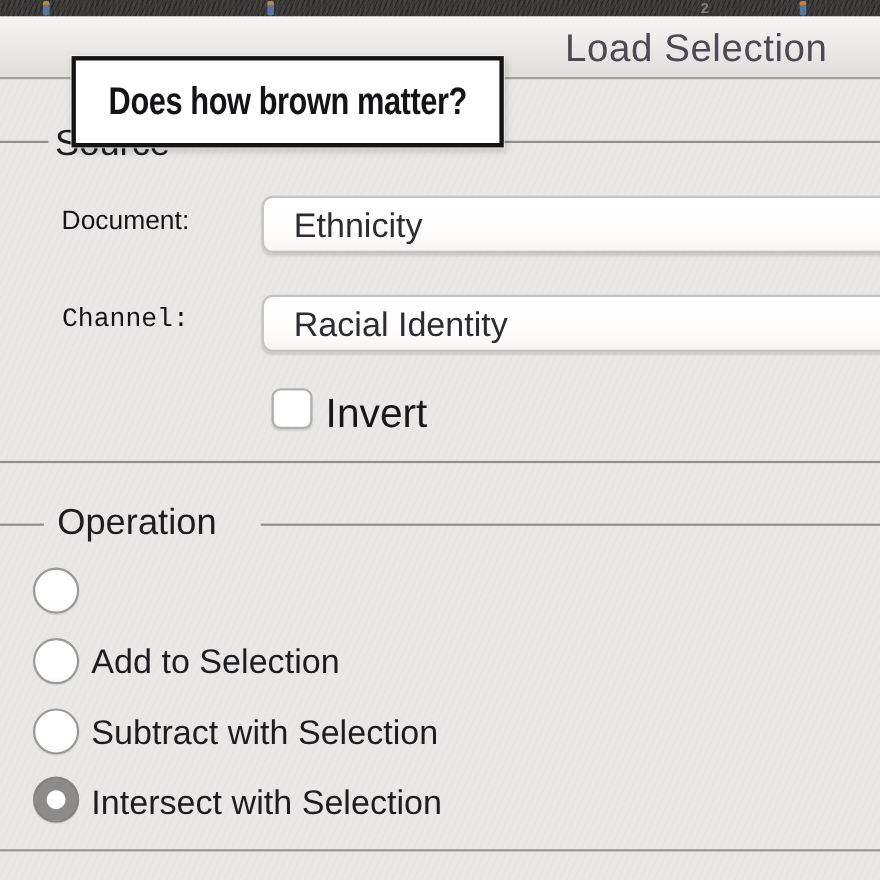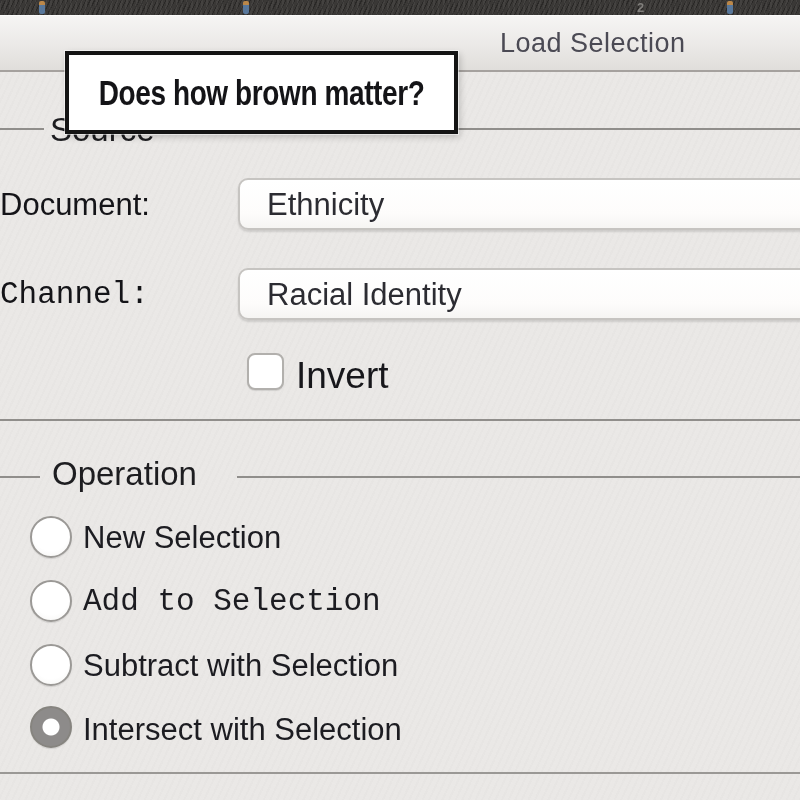--- a/index.html
+++ b/index.html
@@ -33,34 +33,34 @@
 
   
   .titlebar {
     position:absolute; left:0; top:15px; width:800px; height:57px;
     background:linear-gradient(180deg,#f6f5f4 0,#ebe9e7 55%,#e0dedb 100%);
     border-bottom:2px solid #a5a19e;
     box-shadow:inset 0 1px 0 #fbfbfa;
   }
   .dialog-title {
     position:absolute; left:500px; top:0; width:266px; height:55px;
-    line-height:57px; text-align:left;
-    font-size:27px; color:#4b4a54; letter-spacing:0.5px;
+    line-height:57px; text-align:center;
+    font-size:35px; color:#4b4a54; letter-spacing:0.5px;
   }
 
   
   .hline { position:absolute; height:2px; background:#908e8b; }
   .legend-text {
     position:absolute; font-size:33px; color:#1d1d20;
   }
 
   
   .field-label {
-    position:absolute; left:0; width:228px; text-align:left;
-    font-size:31px; color:#141418;
+    position:absolute; left:0; width:228px; text-align:center;
+    font-size:24px; color:#141418;
   }
   .dropdown {
     position:absolute; left:238px; width:620px; height:52px;
     border:2px solid #c6c4c1; border-radius:10px;
     background:linear-gradient(180deg,#ffffff 0,#fdfcfb 70%,#f6f5f3 100%);
     box-shadow:0 2px 2px rgba(0,0,0,0.12), inset 0 1px 0 #ffffff;
   }
   .dropdown .value {
     display:block; padding-left:27px; line-height:49px;
     font-size:31px; color:#2c2c32;
@@ -137,24 +137,23 @@
   <div class="checkbox" id="invert-checkbox"></div>
   <div class="checkbox-label">Invert</div>
 
   <div class="hline" style="left:0; top:419px; width:800px;"></div>
 
   <div class="hline" style="left:0; top:476px; width:40px;"></div>
   <div class="legend-text" style="left:52px; top:455px;">Operation</div>
   <div class="hline" style="left:237px; top:476px; width:563px;"></div>
 
   <div class="radio" style="top:516px;"></div>
-  <div class="op-label" style="top:520px;">New Selection</div>
 
   <div class="radio" style="top:580px;"></div>
-  <div class="op-label" style="top:584px;font-family:Liberation Mono, monospace;">Add to Selection</div>
+  <div class="op-label" style="top:584px;">Add to Selection</div>
 
   <div class="radio" style="top:644px;"></div>
   <div class="op-label" style="top:648px;">Subtract with Selection</div>
 
   <div class="radio selected" style="top:706px;"></div>
   <div class="op-label" style="top:712px;">Intersect with Selection</div>
 
   <div class="hline" style="left:0; top:772px; width:800px; background:#9a9895;"></div>
 
   <div class="caption-box">

